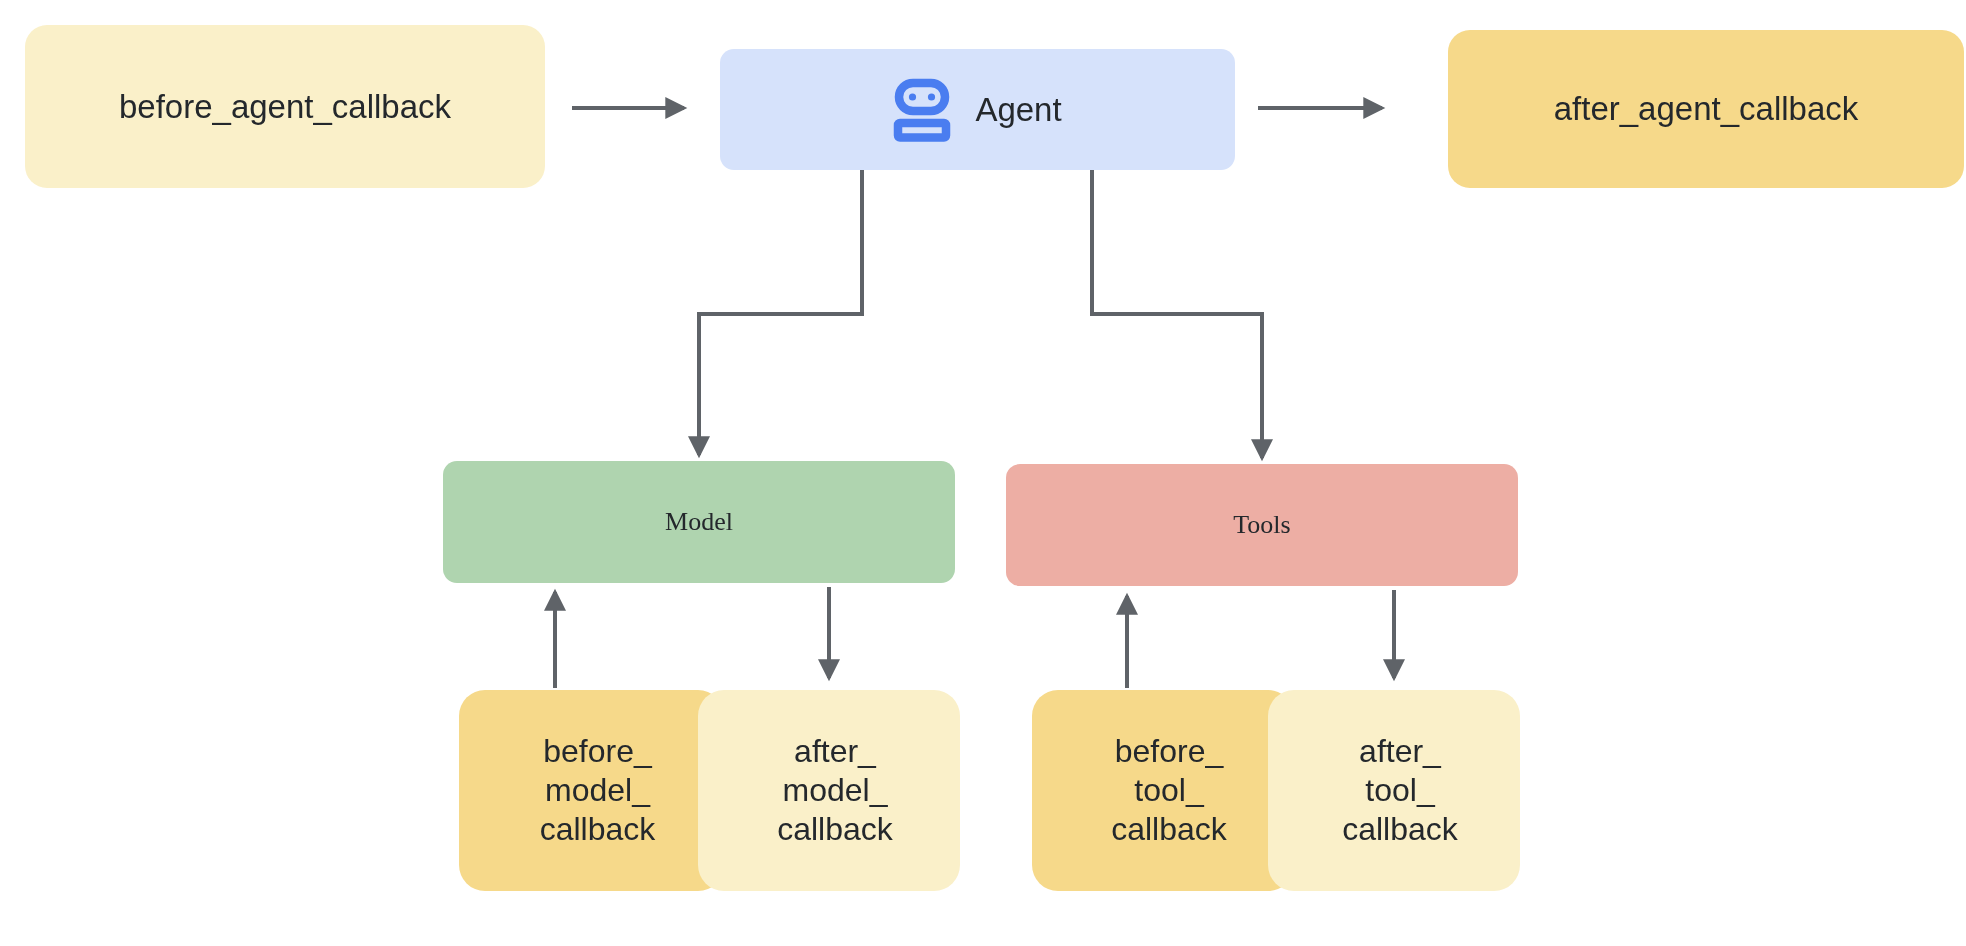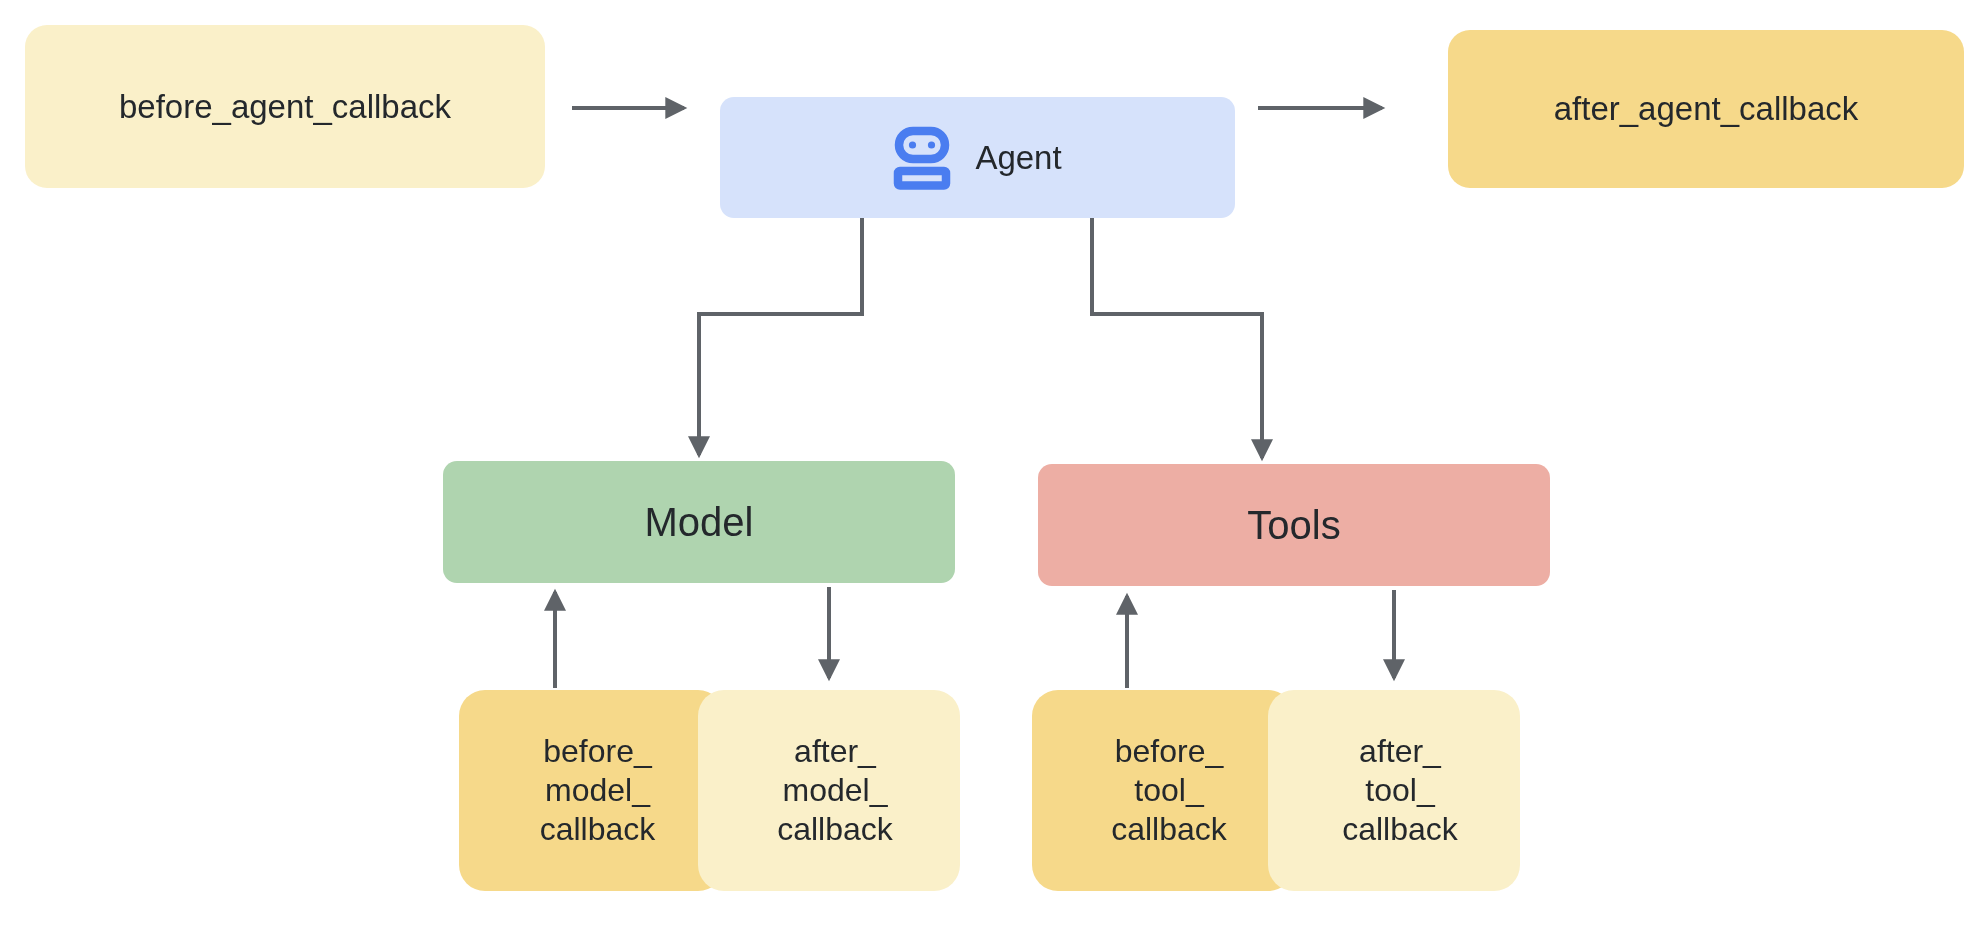--- a/index.html
+++ b/index.html
@@ -31,26 +31,26 @@
     display:flex;
     align-items:center;
     justify-content:center;
     text-align:center;
     box-sizing:border-box;
   }
   .cream{background:var(--cream-box);border-radius:22px;}
   .gold{background:var(--gold-box);border-radius:22px;margin-left:36px;}
   .blue{background:var(--blue-box);border-radius:14px;}
   .green{background:var(--green-box);border-radius:14px;}
-  .salmon{background:var(--salmon-box);border-radius:14px;margin-left:32px;}
+  .salmon{background:var(--salmon-box);border-radius:14px;}
   .small{border-radius:26px;padding-left:12px;}
   .lbl{font-size:33px;line-height:1.2;}
-  .mid-lbl{font-size:40px;}
+  .mid-lbl{font-size:26px;font-family:Liberation Serif, serif;}
   .multi .lbl-line{display:block;font-size:32px;line-height:39px;}
-  .agent-node{gap:24px;margin-top:48px;}
+  .agent-node{gap:24px;}
   .robot{display:flex;align-items:center;}
   .robot .stroke-part{stroke:var(--icon-blue);stroke-width:8.5;fill:none;}
   .robot .fill-part{fill:var(--icon-blue);}
 </style>
 </head>
 <body>
 
 <div id="app">
 
   <svg class="edge-layer" width="1966" height="946" viewBox="0 0 1966 946">

